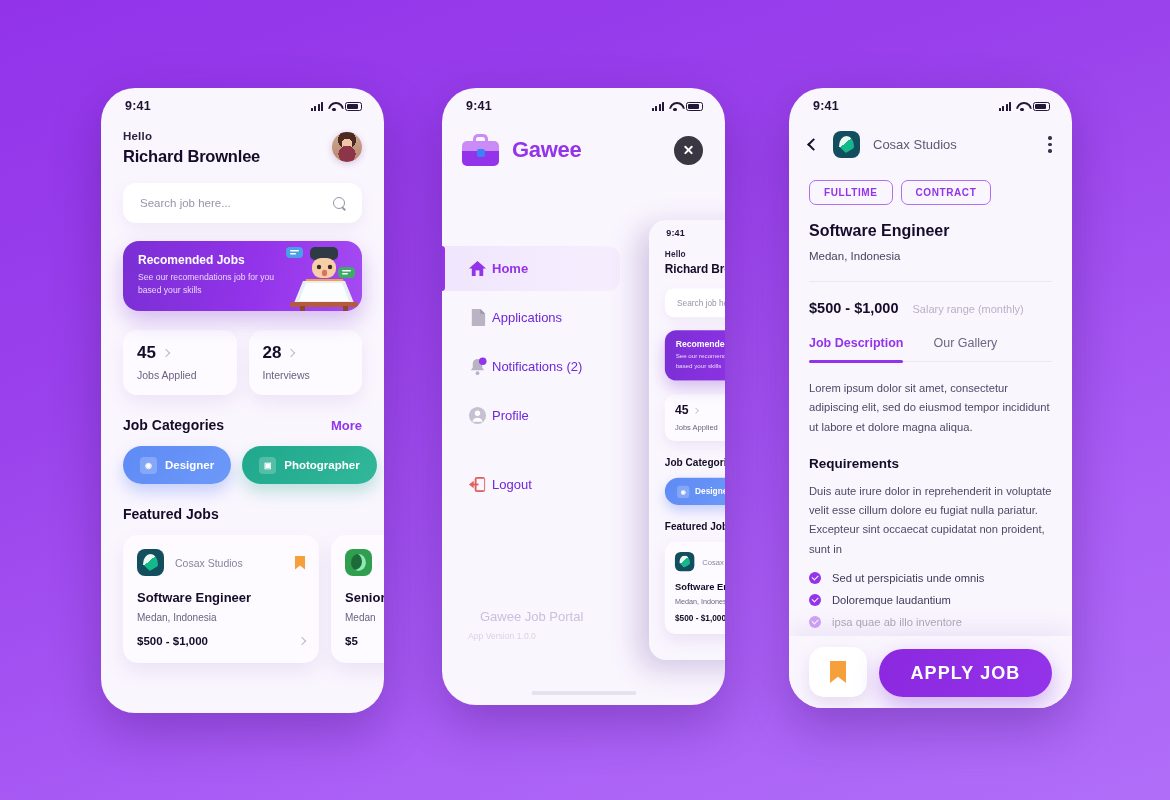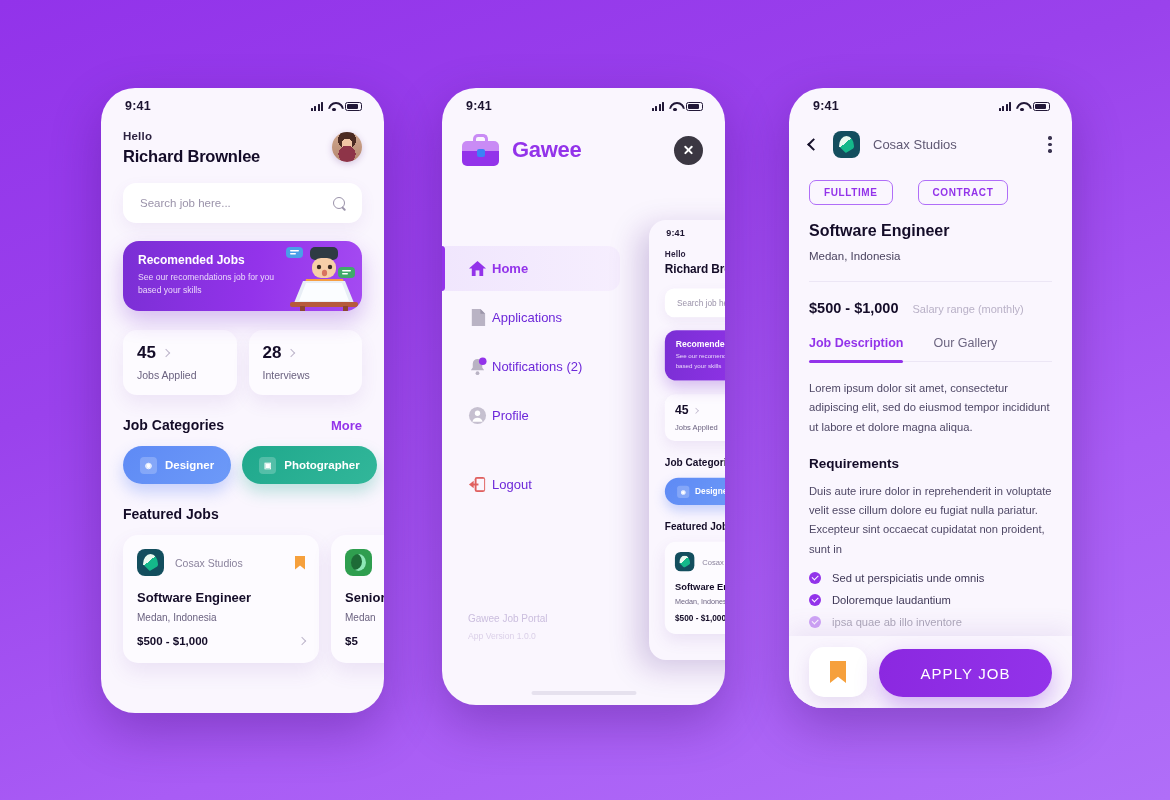--- a/index.html
+++ b/index.html
@@ -162,21 +162,21 @@
   .mi-active {
     background:linear-gradient(90deg,#f0e6fd,#f6eefe); border-radius:0 12px 12px 0;
     width:178px;
   }
   .mi-active::before{ content:""; position:absolute; left:-4px; top:0; width:7px; height:100%; background:#9333ea; border-radius:4px; }
   .mi-lb { font-size:13px; color:#6d28d9; }
   .mi-active .mi-lb { color:#9333ea; font-weight:700; }
   .mico { width:19px; height:19px; flex:none; position:relative; }
 
   .m-foot { position:absolute; left:26px; bottom:64px; }
-  .m-foot-t { font-size:10px; color:#cbbede; }
+  .m-foot-t { font-size:13px; color:#cbbede;margin-left:12px; }
   .m-foot-s { font-size:8.6px; color:#dbd0e8; margin-top:7px; }
 
   .peek {
     position:absolute; left:207px; top:132px; width:130px; height:440px;
     background:#faf6fe; border-radius:17px 0 0 17px; overflow:hidden;
     box-shadow:-10px 8px 30px rgba(70,20,130,.22);
   }
   .peek-inner { width:283px; transform:scale(.72); transform-origin:0 0; }
   .homebar {
     position:absolute; left:50%; bottom:10px; transform:translateX(-50%);
@@ -184,21 +184,21 @@
   }
 
   
   .p3pad { padding:0 20px; }
   .det-head { display:flex; align-items:center; gap:13px; margin-top:7px; }
   .backarr { width:9px; height:9px; border-left:2.2px solid #15102a; border-bottom:2.2px solid #15102a; transform:rotate(45deg); flex:none; margin-right:2px; }
   .det-co { font-size:13px; color:#5f5873; flex:1; }
   .dots3 { width:4px; flex:none; display:flex; flex-direction:column; gap:3px; align-items:center; }
   .dots3 i { width:3.4px; height:3.4px; border-radius:50%; background:#3a3350; display:block; }
 
-  .tags { display:flex; gap:25px; margin-top:22px; }
+  .tags { display:flex; gap:8px; margin-top:22px; }
   .tag {
     height:25px; padding:0 14px; border:1.4px solid #b06ef8; border-radius:7px;
     display:flex; align-items:center; font-size:10px; font-weight:700;
     color:#9333ea; letter-spacing:.6px;
   }
   .det-title { font-size:16px; font-weight:700; color:#140c28; margin-top:17px; }
   .det-loc { font-size:11.5px; color:#4b4460; margin-top:10px; }
   .det-sal-row {
     display:flex; align-items:baseline; gap:14px; margin-top:19px;
     padding-top:18px; border-top:1px solid #ece6f5;
@@ -230,21 +230,21 @@
   .bmk-btn {
     position:absolute; left:20px; top:11px; width:58px; height:50px; border-radius:15px;
     background:#fff; box-shadow:0 7px 18px rgba(110,60,170,.14);
     display:flex; align-items:center; justify-content:center;
   }
   .bmk-big { width:16px; height:22px; background:#f6a03c; clip-path:polygon(0 0,100% 0,100% 100%,50% 72%,0 100%); }
   .apply-btn {
     position:absolute; left:90px; right:20px; top:13px; height:48px; border-radius:24px;
     background:linear-gradient(100deg,#8b28e0,#9333ea);
     display:flex; align-items:center; justify-content:center;
-    color:#fff; font-size:15px; font-weight:400; letter-spacing:1.1px;
+    color:#fff; font-size:18px; font-weight:700; letter-spacing:1.1px;
     box-shadow:0 10px 24px rgba(130,40,220,.34);
   }
 </style>
 </head>
 <body>
 
 <div class="phone" id="phone1">
  <div class="screen">
 
   <div class="statusbar">

